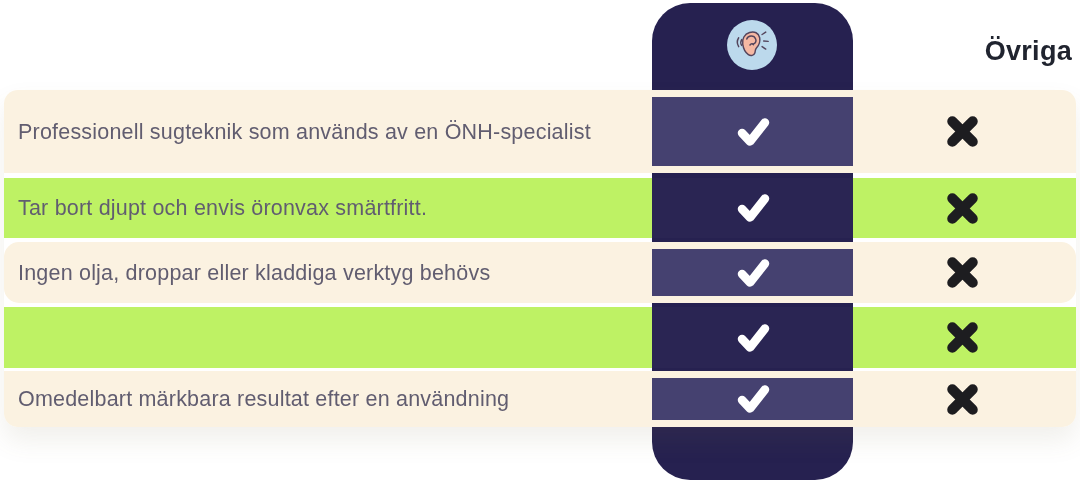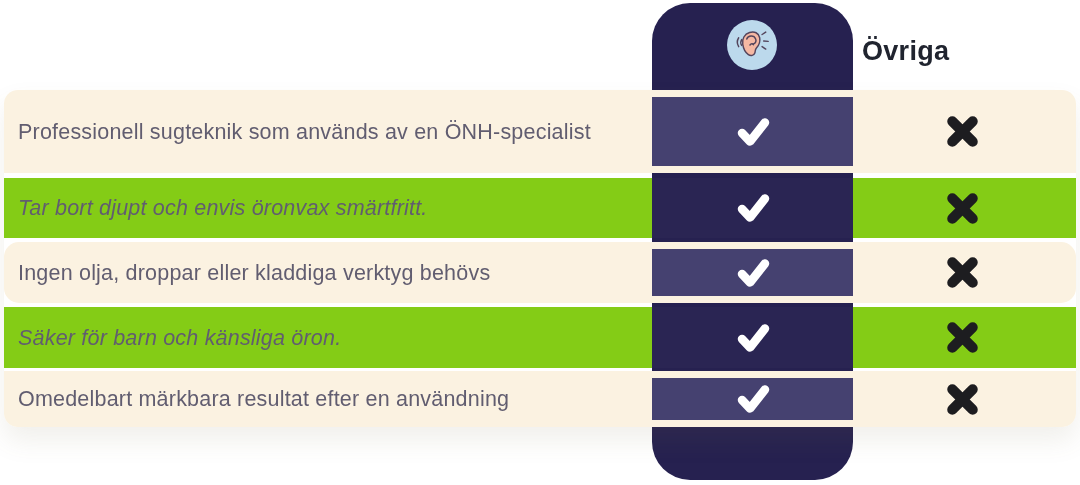--- a/index.html
+++ b/index.html
@@ -26,39 +26,39 @@
     border-radius:50%;
     background:#bcd9ec;
     z-index:2;
     display:flex;align-items:center;justify-content:center;
   }
   
   .others-header{
     position:absolute;
     left:862px;top:36px;
     width:210px;
-    text-align:left;
+    text-align:right;
     font-size:27px;
     font-weight:700;
     color:#20242f;
     letter-spacing:.3px;
     z-index:2;
   }
   
   .table{
     position:absolute;
     left:4px;top:90px;
     width:1072px;
     z-index:2;
     box-shadow:0 14px 26px rgba(120,105,70,.10);
     border-radius:14px;
   }
   .row{position:relative;width:100%;}
   .row--cream{background:#fbf2e1;border-radius:15px;}
-  .row--white{background:#84cc16;font-style:italic;}
+  .row--white{background:#bef264;}
   .r0{height:83px;margin-bottom:5px;border-radius:14px 14px 0 0;}
   .r1{height:60px;margin-bottom:4px;}
   .r2{height:61px;margin-bottom:4px;}
   .r3{height:61px;margin-bottom:3px;}
   .r4{height:56px;border-radius:0 0 14px 14px;}
   .feature-text{
     position:absolute;
     left:14px;top:0;bottom:0;
     width:618px;
     display:flex;align-items:center;
@@ -164,21 +164,20 @@
           <g stroke="#1d1d20" stroke-width="11" stroke-linecap="round">
             <line x1="9" y1="9" x2="31" y2="31"></line>
             <line x1="31" y1="9" x2="9" y2="31"></line>
           </g>
         </svg>
       </span>
     </div>
   </div>
 
   <div class="row r3 row--white">
-    <div class="feature-text">Säker för barn och känsliga öron.</div>
     <div class="ours-cell">
       <span class="icon-check">
         <svg width="40" height="40" viewBox="0 0 40 40">
           <polyline points="9,21 17,29.5 32,10.5" fill="none" stroke="#ffffff" stroke-width="8.5" stroke-linecap="round" stroke-linejoin="round"></polyline>
         </svg>
       </span>
     </div>
     <div class="others-cell">
       <span class="icon-cross">
         <svg width="37" height="37" viewBox="0 0 40 40">

